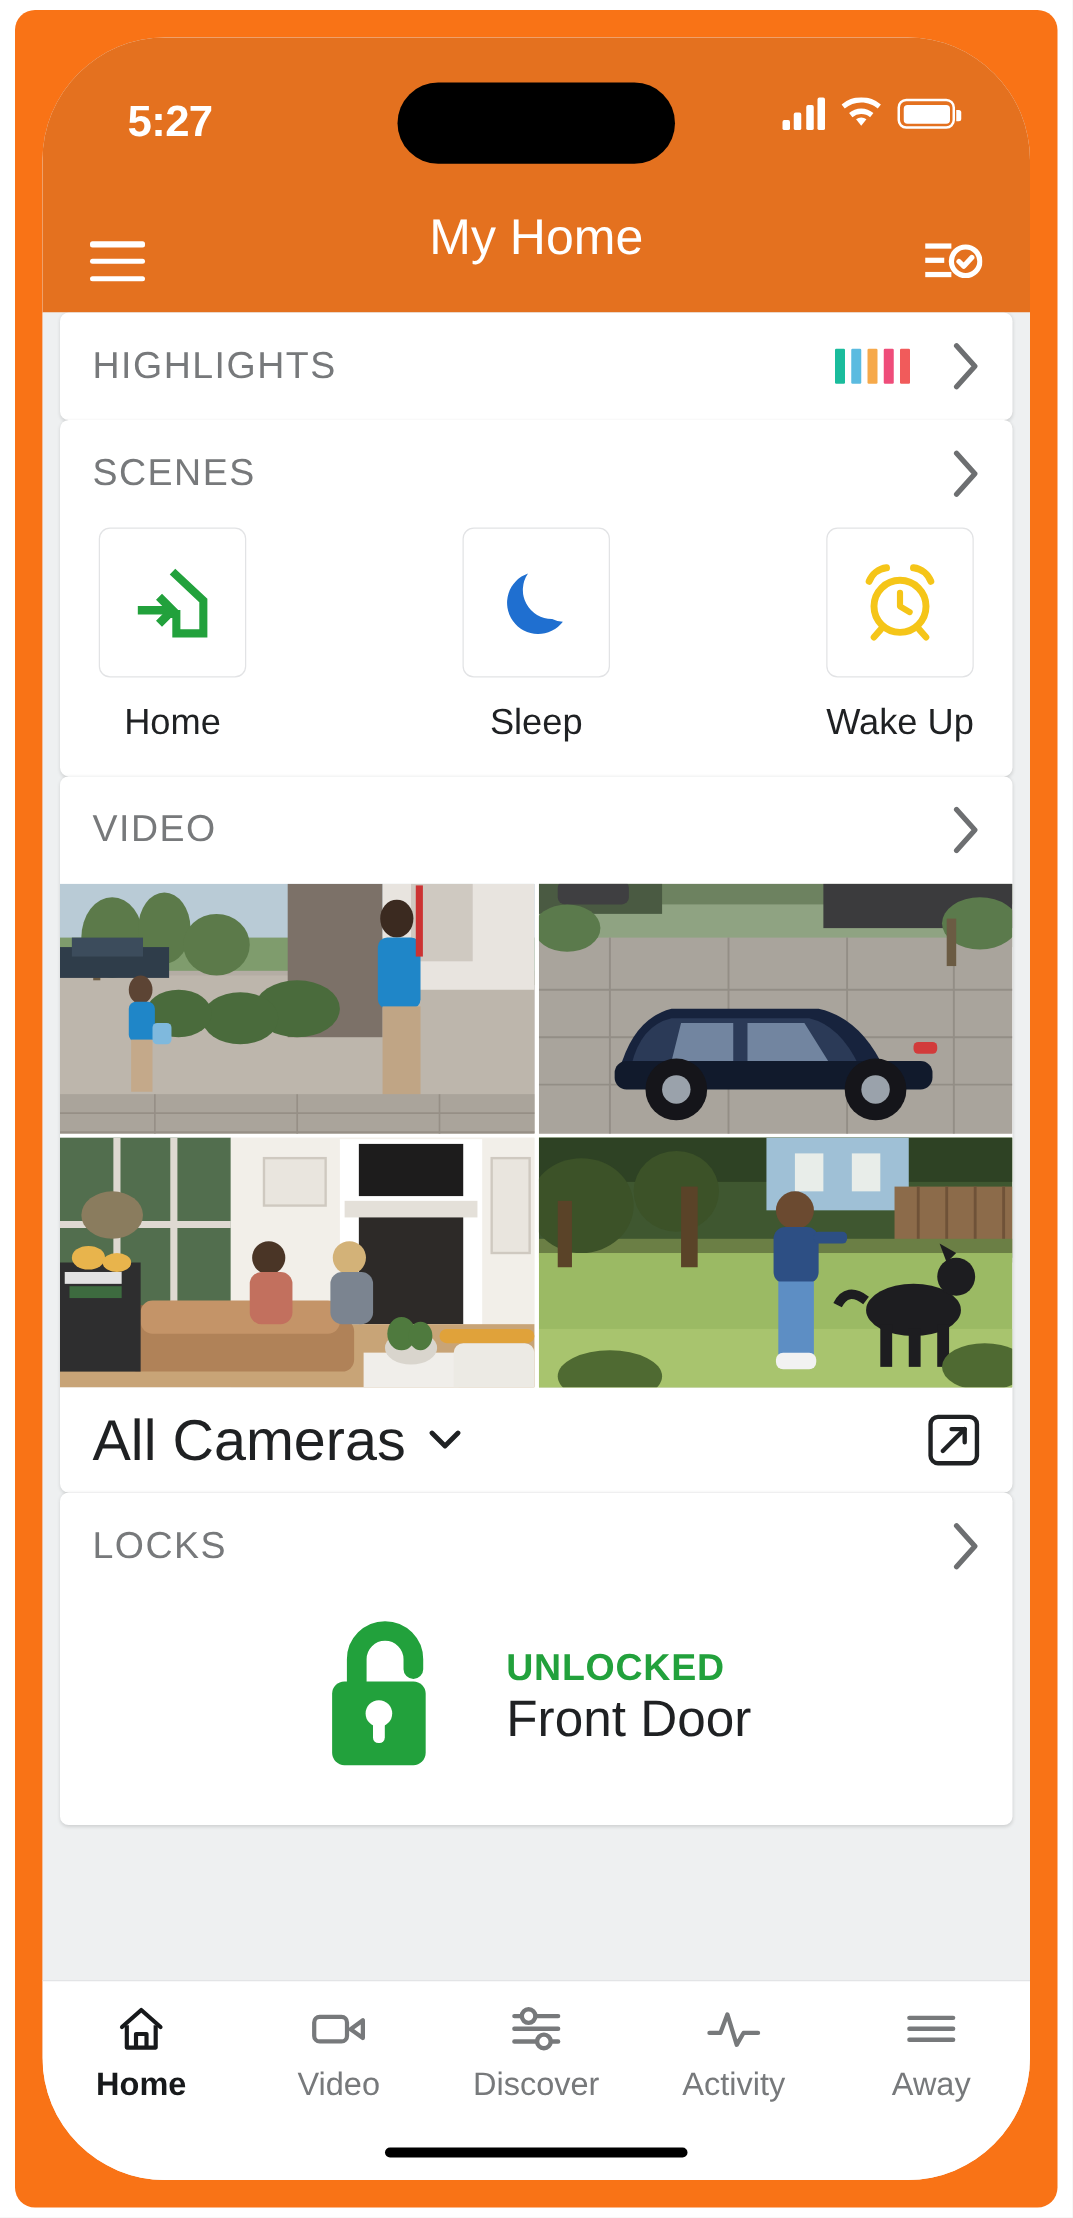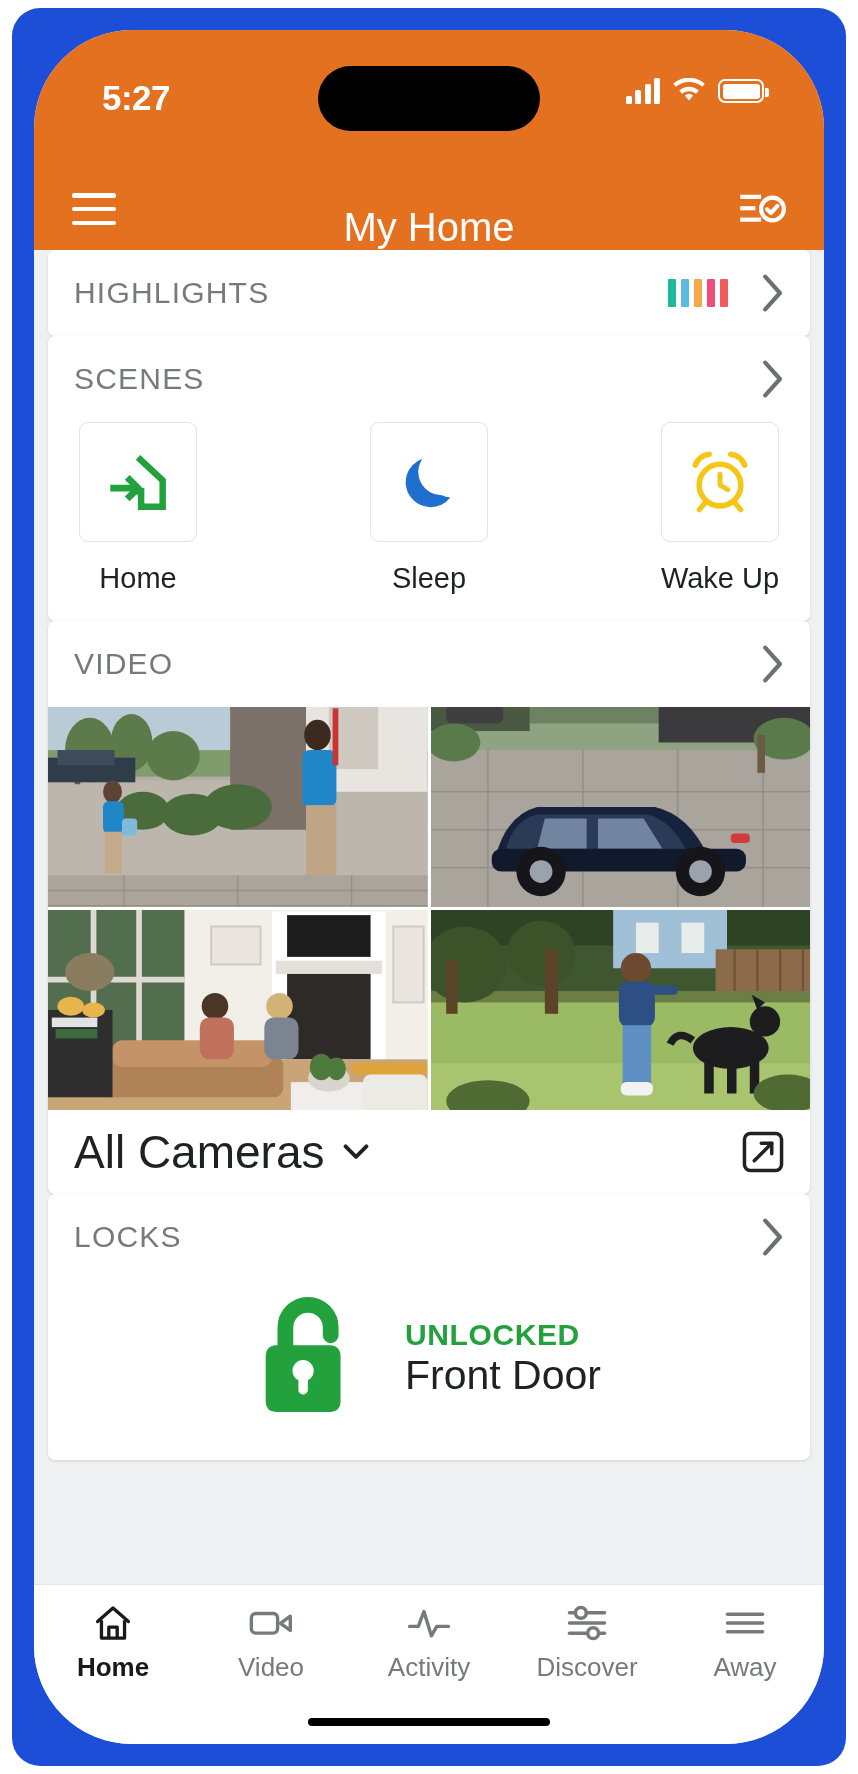--- a/index.html
+++ b/index.html
@@ -8,22 +8,22 @@
     background: #ffffff;
     font-family: "Liberation Sans", sans-serif;
     overflow: hidden;
     position: relative;
   }
   
   #phone-frame {
     position: absolute;
     left: 12px; top: 8px;
     width: 834px; height: 1758px;
-    background: #1d4ed8;
-    border-radius: 28px;
+    background: #f97316;
+    border-radius: 16px;
     padding: 22px;
   }
   #phone-screen {
     position: relative;
     width: 790px; height: 1714px;
     background: #eef0f1;
     border-radius: 98px;
     overflow: hidden;
   }
   
@@ -61,21 +61,21 @@
   .batt::after {
     content:""; position: absolute; right: -6.5px; top: 7px;
     width: 4px; height: 9px; background: #ffffff; border-radius: 0 2px 2px 0;
   }
   .batt span { display: block; width: 100%; height: 100%; background: #ffffff; border-radius: 3px; }
   
   #nav-header {
     position: relative;
     height: 82px;
     background: #e4711f;
-    display: flex; align-items: flex-end;
+    display: flex; align-items: flex-start;
   }
   #hamburger-btn {
     position: absolute; left: 38px; top: 50%;
     transform: translateY(-50%);
     width: 44px; height: 32px;
     display: flex; flex-direction: column; justify-content: space-between;
     cursor: pointer;
   }
   #hamburger-btn b { display: block; height: 4.5px; background: #ffffff; border-radius: 2px; }
   #nav-title {
@@ -556,42 +556,42 @@
           <svg width="44" height="42" viewBox="0 0 26 20">
             <rect x="1.4" y="4.4" width="15.5" height="11.6" rx="2.6" fill="none" stroke="#77797b" stroke-width="2"></rect>
             <path d="M18.6 10.2 L24.4 6 v8.4z" fill="none" stroke="#77797b" stroke-width="2" stroke-linejoin="round"></path>
           </svg>
         </span>
         <span class="tab-label">Video</span>
       </div>
 
       <div class="tab-item">
         <span class="tab-icon">
-          <svg width="44" height="42" viewBox="0 0 26 22">
-            <path d="M1.5 13 h5.2 L10 4.2 l4.4 14.4 L17.6 13 H24.5" fill="none" stroke="#77797b" stroke-width="2" stroke-linecap="round" stroke-linejoin="round"></path>
-          </svg>
-        </span>
-        <span class="tab-label">Activity</span>
-      </div>
-
-      <div class="tab-item">
-        <span class="tab-icon">
           <svg width="42" height="42" viewBox="0 0 24 22">
             <path d="M2 5.2 H22" stroke="#77797b" stroke-width="2" stroke-linecap="round"></path>
             <path d="M2 11 H22" stroke="#77797b" stroke-width="2" stroke-linecap="round"></path>
             <path d="M2 16.8 H22" stroke="#77797b" stroke-width="2" stroke-linecap="round"></path>
             <circle cx="8.5" cy="5.2" r="3.1" fill="#ffffff" stroke="#77797b" stroke-width="2"></circle>
             <circle cx="15.5" cy="16.8" r="3.1" fill="#ffffff" stroke="#77797b" stroke-width="2"></circle>
           </svg>
         </span>
         <span class="tab-label">Discover</span>
       </div>
 
       <div class="tab-item">
         <span class="tab-icon">
+          <svg width="44" height="42" viewBox="0 0 26 22">
+            <path d="M1.5 13 h5.2 L10 4.2 l4.4 14.4 L17.6 13 H24.5" fill="none" stroke="#77797b" stroke-width="2" stroke-linecap="round" stroke-linejoin="round"></path>
+          </svg>
+        </span>
+        <span class="tab-label">Activity</span>
+      </div>
+
+      <div class="tab-item">
+        <span class="tab-icon">
           <svg width="42" height="42" viewBox="0 0 24 20">
             <path d="M2 5 H22" stroke="#77797b" stroke-width="2" stroke-linecap="round"></path>
             <path d="M2 10 H22" stroke="#77797b" stroke-width="2" stroke-linecap="round"></path>
             <path d="M2 15 H22" stroke="#77797b" stroke-width="2" stroke-linecap="round"></path>
           </svg>
         </span>
         <span class="tab-label">Away</span>
       </div>
 
       <div id="home-indicator"></div>

